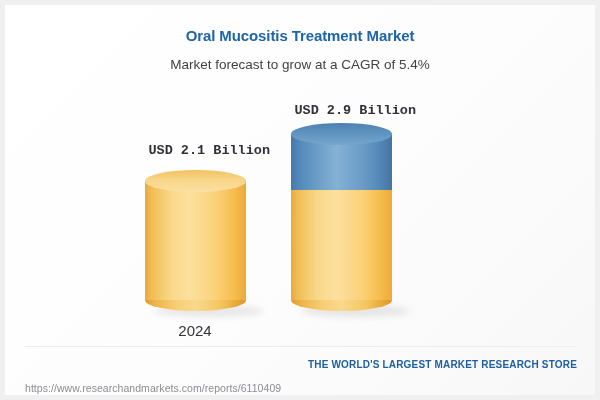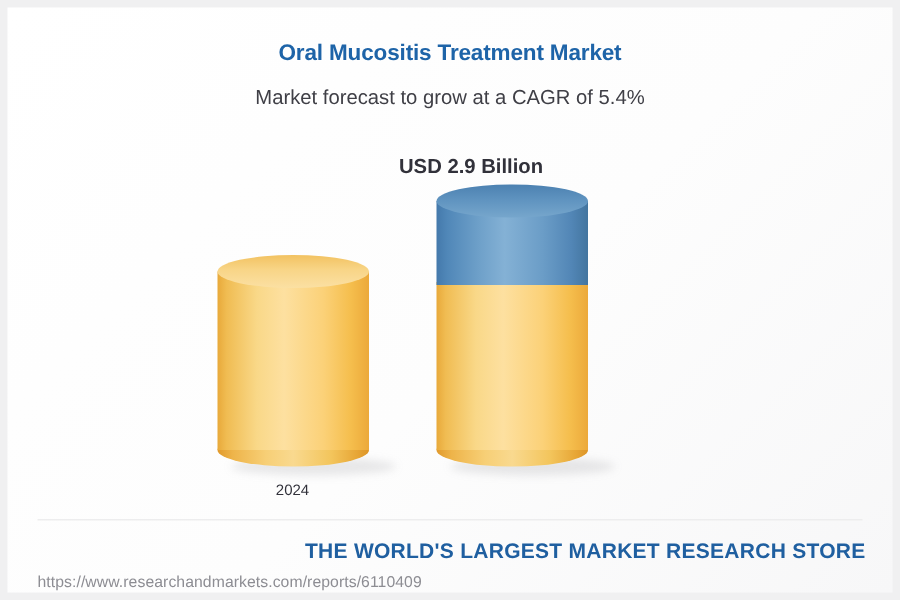--- a/index.html
+++ b/index.html
@@ -63,24 +63,25 @@
     width: 150px;
     height: 230px;
   }
   .bar-group.g1 { left: 115px; top: 105px; }
   .bar-group.g2 { left: 261px; top: 105px; }
 
   .value-label {
     position: absolute;
     left: 0;
     width: 150px;
-    text-align: left;
+    text-align: right;
     font-size: 13.5px;
     font-weight: bold;
     color: #31313a;
+    font-family: Liberation Mono, monospace;
   }
   .g1 .value-label { top: 33px; }
   .g2 .value-label { top: -7px; }
 
   
   .cyl {
     position: absolute;
     left: 25px;
     width: 101px;
   }
@@ -155,21 +156,21 @@
       #e7a636 92%,
       #dd9528 100%);
   }
 
   .cat-label {
     position: absolute;
     left: 0;
     width: 150px;
     top: 212px;
     text-align: center;
-    font-size: 10px;
+    font-size: 15px;
     color: #31313a;
   }
 
   .divider {
     position: absolute;
     left: 20px;
     top: 341px;
     width: 550px;
     height: 1px;
     background: #ededee;
@@ -194,21 +195,21 @@
   .logo-main {
     font-size: 17.5px;
     font-weight: bold;
     letter-spacing: 0.2px;
     line-height: 1.05;
     white-space: nowrap;
   }
   .lg-blue { color: #1f5fa0; }
   .lg-gold { color: #f0b22a; }
   .logo-tag {
-    font-size: 14px;
+    font-size: 10px;
     font-weight: bold;
     color: #1f5fa0;
     letter-spacing: 0.18px;
     margin-top: 2px;
     white-space: nowrap;
   }
 </style>
 </head>
 <body>
 
@@ -218,20 +219,21 @@
 <div class="edge-r"></div>
 
 <div class="frame">
 
   <div class="title">Oral Mucositis Treatment Market</div>
   <div class="subtitle">Market forecast to grow at a CAGR of 5.4%</div>
 
   <div class="chart">
 
     <div class="bar-group g1">
+      <div class="value-label">USD 2.1 Billion</div>
       <div class="cyl-shadow"></div>
       <div class="cyl">
         <div class="bottom-round" style="top:119px;"></div>
         <div class="seg seg-yellow" style="top:11px;height:119px;"></div>
         <div class="cap cap-yellow-top" style="top:0;"></div>
       </div>
       <div class="cat-label">2024</div>
     </div>
 
     <div class="bar-group g2">

